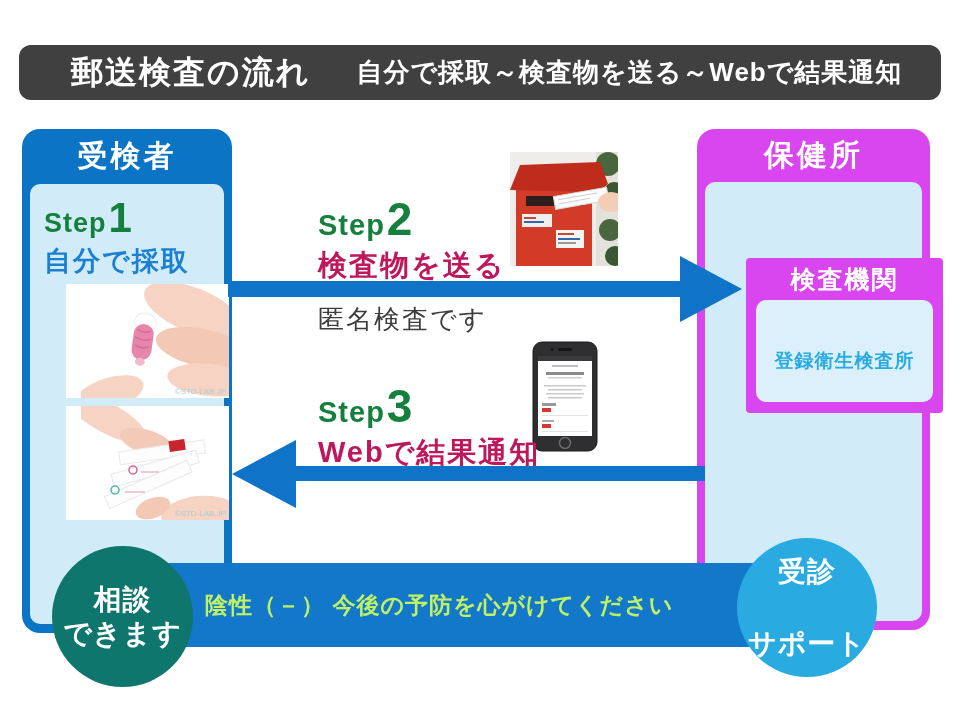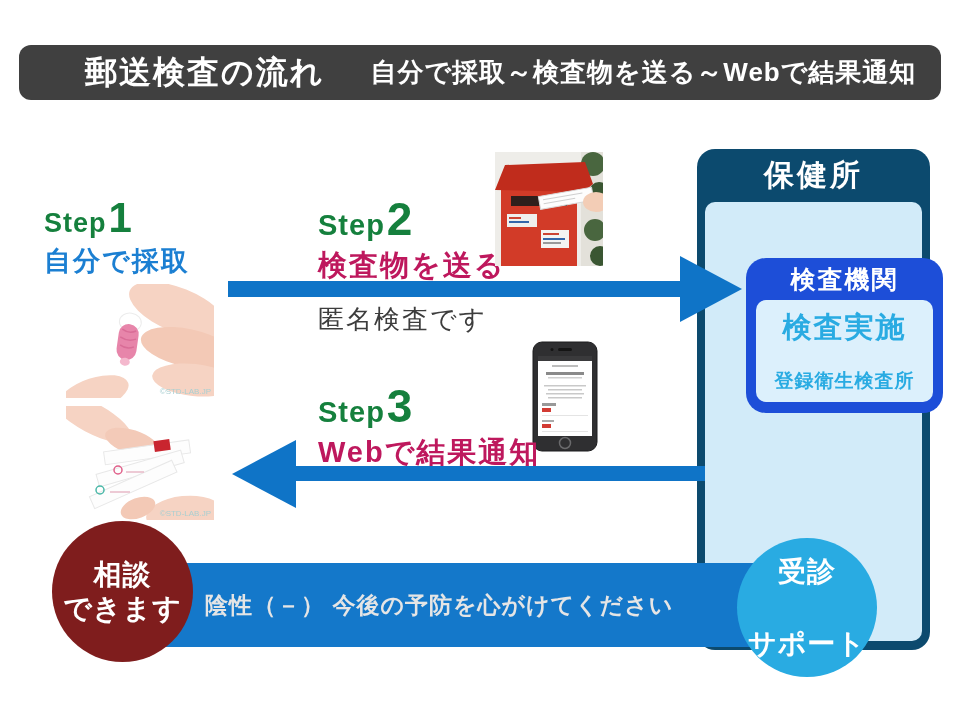--- a/index.html
+++ b/index.html
@@ -3,27 +3,27 @@
 <meta charset="utf-8">
 <style>
   html,body{margin:0;padding:0;background:#ffffff;}
   .stage{position:relative;width:960px;height:720px;background:#ffffff;
          font-family:"Liberation Sans",sans-serif;overflow:hidden;}
   .abs{position:absolute;}
 
   
   .header-bar{left:19px;top:45px;width:922px;height:55px;background:#404040;
               border-radius:12px;display:flex;align-items:center;color:#fff;}
-  .header-title{margin-left:66px;font-size:32px;font-weight:bold;letter-spacing:2px;}
+  .header-title{margin-left:52px;font-size:32px;font-weight:bold;letter-spacing:2px;}
   .header-subtitle{margin-left:46px;font-size:26px;font-weight:bold;letter-spacing:1px;}
 
   
   .panel{border-radius:18px;z-index:1;}
   .panel-left{left:22px;top:129px;width:210px;height:504px;background:#0b74c4;}
-  .panel-right{left:697px;top:129px;width:233px;height:501px;background:#0c4a6e;margin-top:20px;}
+  .panel-right{left:697px;top:129px;width:233px;height:501px;background:#d946ef;}
   .panel-header{position:absolute;left:0;right:0;top:0;height:55px;display:flex;
                 align-items:center;justify-content:center;color:#fff;font-size:30px;
                 font-weight:bold;letter-spacing:3px;}
   .panel-right .panel-header{height:53px;}
   .panel-body{position:absolute;left:8px;right:8px;bottom:9px;background:#d2ebf9;
               border-radius:10px;}
   .panel-left .panel-body{top:55px;}
   .panel-right .panel-body{top:53px;}
 
   
@@ -37,70 +37,74 @@
   .step1-block .step-word{font-size:27px;}
   .step1-block .step-num{font-size:42px;}
   .step1-block .step-caption{font-size:27px;color:#1b7fd2;font-family:Liberation Mono, monospace;}
 
   .step2-block{left:318px;top:196px;z-index:2;}
   .step3-block{left:318px;top:383px;z-index:2;}
   .note2{left:318px;top:302px;z-index:2;}
   .note3{left:318px;top:486px;z-index:2;}
 
   
-  .photo{background:#fff;z-index:2;}
+  .photo{background:#fff;z-index:2;padding-left:15px;}
   .photo1{left:66px;top:284px;width:148px;height:114px;}
   .photo2{left:66px;top:406px;width:148px;height:114px;}
   .photo-postbox{left:495px;top:152px;width:108px;height:114px;}
   .photo-phone{left:532px;top:341px;width:66px;height:111px;background:transparent;}
   .watermark{position:absolute;right:3px;bottom:2px;font-size:8px;color:#a9cfd1;letter-spacing:0;}
 
   
   .arrow{background:#0f74c7;z-index:6;}
   .arrow-right-bar{left:228px;top:281px;width:458px;height:16px;}
   .arrow-right-head{left:680px;top:256px;width:62px;height:66px;
                     clip-path:polygon(0 0,100% 50%,0 100%);}
   .arrow-left-bar{left:294px;top:466px;width:411px;height:15px;}
   .arrow-left-head{left:232px;top:440px;width:64px;height:68px;
                    clip-path:polygon(100% 0,0 50%,100% 100%);}
 
   
-  .lab-box{left:746px;top:258px;width:197px;height:155px;background:#1d4ed8;
-           border-radius:20px;z-index:5;}
+  .lab-box{left:746px;top:258px;width:197px;height:155px;background:#d946ef;
+           border-radius:4px;z-index:5;}
   .lab-header{position:absolute;left:0;right:0;top:0;height:42px;display:flex;
               align-items:center;justify-content:center;color:#fff;font-size:25px;
               font-weight:bold;letter-spacing:2px;}
   .lab-body{position:absolute;left:10px;right:10px;top:42px;bottom:11px;background:#dcf0fc;
             border-radius:10px;display:flex;flex-direction:column;align-items:center;
             justify-content:center;color:#29abe2;}
   .lab-action{font-size:29px;font-weight:bold;letter-spacing:2px;}
   .lab-sub{font-size:19px;font-weight:bold;margin-top:20px;letter-spacing:1px;}
 
   
   .result-bar{left:122px;top:563px;width:658px;height:84px;background:#1478ca;z-index:4;
               display:flex;flex-direction:column;justify-content:center;padding-left:83px;
-              box-sizing:border-box;color:#e5e5e5;}
+              box-sizing:border-box;color:#bef264;}
   .result-line{font-size:23px;font-weight:bold;line-height:33px;letter-spacing:1px;}
 
   .badge-circle{border-radius:50%;z-index:8;display:flex;flex-direction:column;
                 align-items:center;justify-content:center;color:#fff;font-weight:bold;
                 font-size:28px;line-height:34px;letter-spacing:1px;}
-  .circle-consult{left:52px;top:521px;width:141px;height:141px;background:#7f1d1d;text-align:right;}
+  .circle-consult{left:52px;top:546px;width:141px;height:141px;background:#0f766e;text-align:right;}
   .circle-support{left:737px;top:538px;width:140px;height:139px;background:#29abe2;gap:38px;}
 </style>
 </head>
 <body>
 
 <div class="stage">
 
   <div class="abs header-bar">
     <span class="header-title">郵送検査の流れ</span>
     <span class="header-subtitle">自分で採取～検査物を送る～Webで結果通知</span>
   </div>
 
+  <div class="abs panel panel-left">
+    <div class="panel-header">受検者</div>
+    <div class="panel-body"></div>
+  </div>
 
   <div class="abs step1-block">
     <div class="step-line">
       <span class="step-word">Step</span>
       <span class="step-num">1</span>
     </div>
     <div class="step-caption">自分で採取</div>
   </div>
 
   <div class="abs photo photo1">
@@ -141,21 +145,20 @@
   </div>
 
   <div class="abs panel panel-right">
     <div class="panel-header">保健所</div>
     <div class="panel-body"></div>
   </div>
 
   <div class="abs lab-box">
     <div class="lab-header">検査機関</div>
     <div class="lab-body">
-      <div class="lab-action">検査実施</div>
       <div class="lab-sub">登録衛生検査所</div>
     </div>
   </div>
 
   <div class="abs step2-block">
     <div class="step-line">
       <span class="step-word">Step</span>
       <span class="step-num">2</span>
     </div>
     <div class="step-caption">検査物を送る</div>

